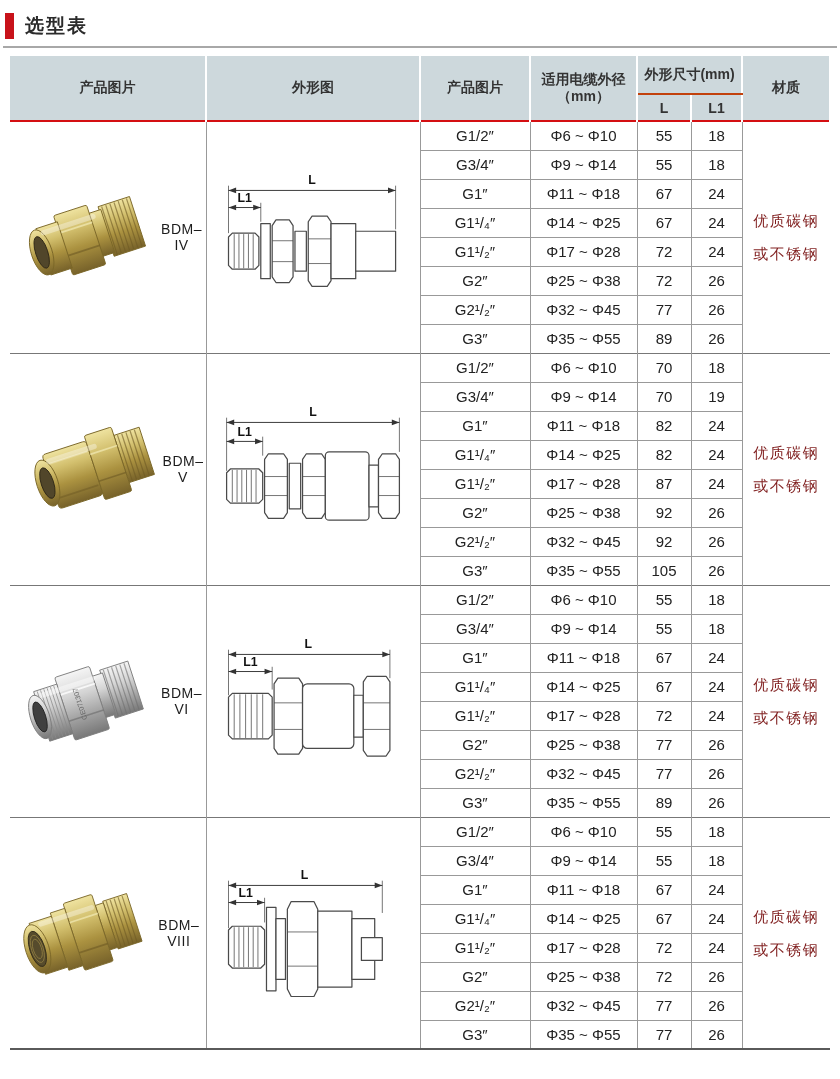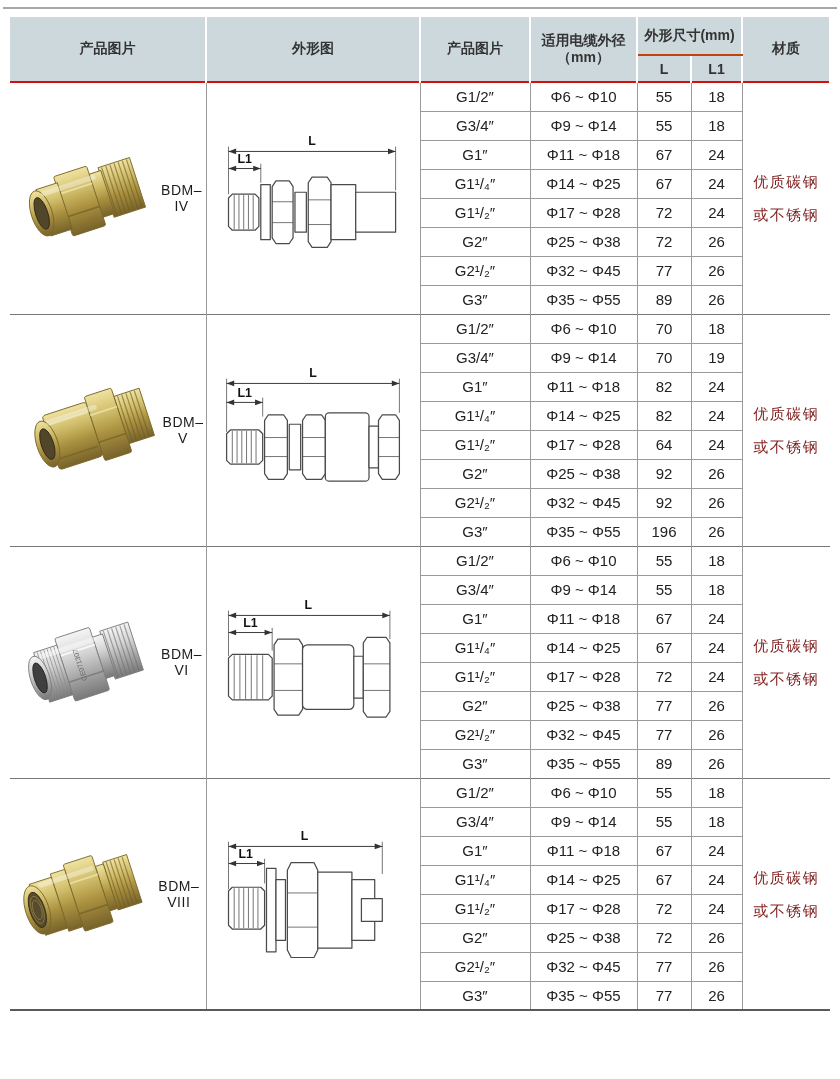--- a/index.html
+++ b/index.html
@@ -38,20 +38,24 @@
   svg .thin { stroke:#4a4a4a; stroke-width:.8; fill:none; }
   svg .dl   { stroke:#333; stroke-width:1; fill:none; }
   svg .ah   { fill:#333; }
   svg text.dim { font-family:"Liberation Sans",sans-serif; font-size:13px; font-weight:bold; fill:#111; }
 </style>
 </head>
 <body>
 
 <div class="page">
 
+  <div class="title-row">
+    <span class="red-bar"></span>
+    <span class="page-title">选型表</span>
+  </div>
   <div class="title-rule"></div>
 
   <table class="sel">
     <colgroup>
       <col style="width:196px">
         <col style="width:214px">
         <col style="width:110px">
       <col style="width:107px">
         <col style="width:54px">
         <col style="width:51px">
@@ -289,39 +293,39 @@
         </tr>
         <tr>
           <td class="cell-spec row-sep">G1¹/₄″</td>
           <td class="cell-od row-sep">Φ14 ~ Φ25</td>
           <td class="cell-l row-sep">82</td>
           <td class="cell-l1 row-sep">24</td>
         </tr>
         <tr>
           <td class="cell-spec row-sep">G1¹/₂″</td>
           <td class="cell-od row-sep">Φ17 ~ Φ28</td>
-          <td class="cell-l row-sep">64</td>
+          <td class="cell-l row-sep">87</td>
           <td class="cell-l1 row-sep">24</td>
         </tr>
         <tr>
           <td class="cell-spec row-sep">G2″</td>
           <td class="cell-od row-sep">Φ25 ~ Φ38</td>
           <td class="cell-l row-sep">92</td>
           <td class="cell-l1 row-sep">26</td>
         </tr>
         <tr>
           <td class="cell-spec row-sep">G2¹/₂″</td>
           <td class="cell-od row-sep">Φ32 ~ Φ45</td>
           <td class="cell-l row-sep">92</td>
           <td class="cell-l1 row-sep">26</td>
         </tr>
         <tr>
           <td class="cell-spec row-sep">G3″</td>
           <td class="cell-od row-sep">Φ35 ~ Φ55</td>
-          <td class="cell-l row-sep">196</td>
+          <td class="cell-l row-sep">105</td>
           <td class="cell-l1 row-sep">26</td>
         </tr>
         <tr>
           <td rowspan="8" class="cell-product block-top">
             <div class="pwrap">
   <svg width="170" height="180" viewBox="0 0 170 180">
     <defs>
       <linearGradient id="gs2" x1="0" y1="0" x2="0" y2="1">
         <stop offset="0" stop-color="#f5f5f5"></stop>
                     <stop offset="0.35" stop-color="#d4d4d4"></stop>

